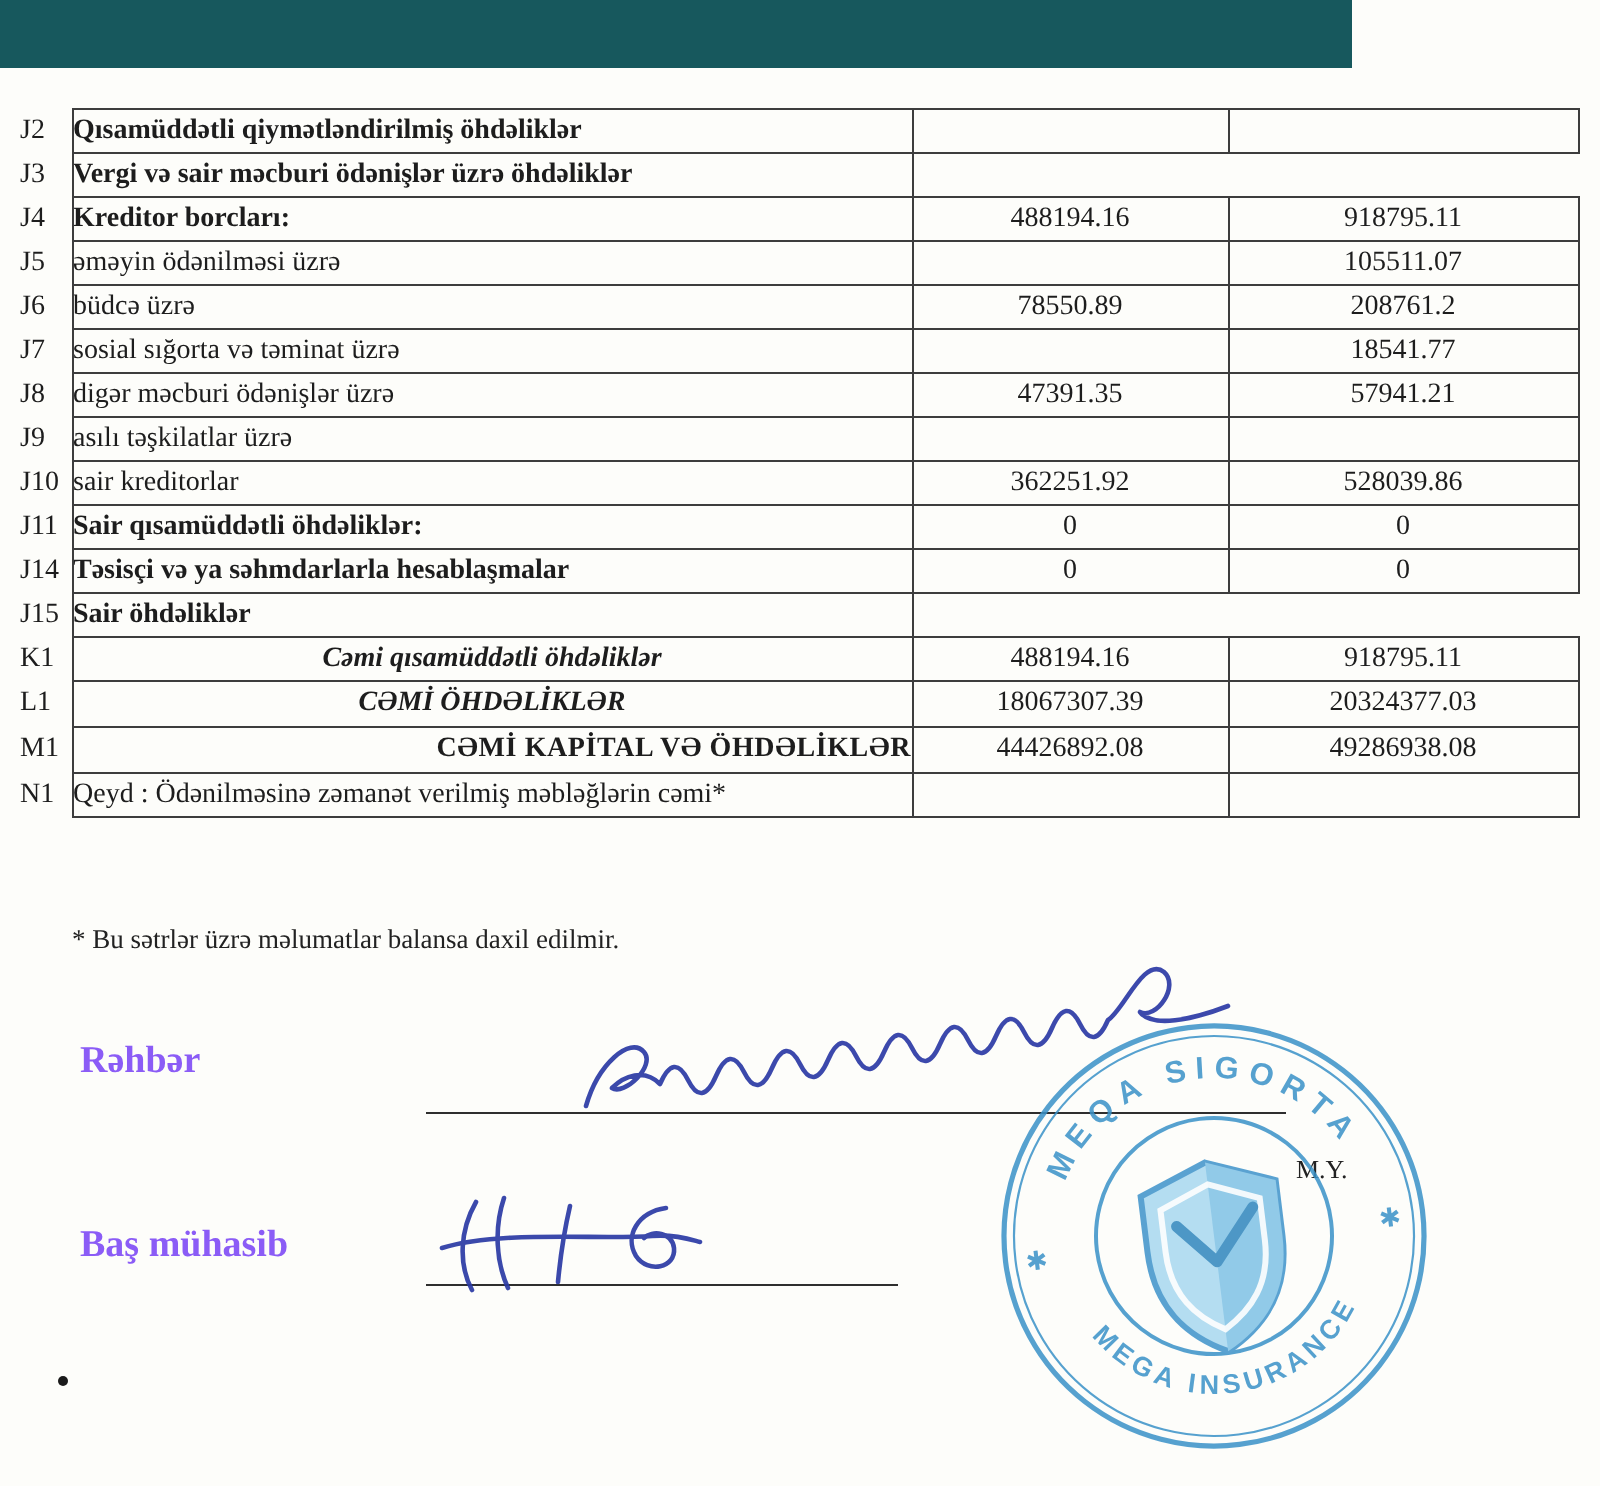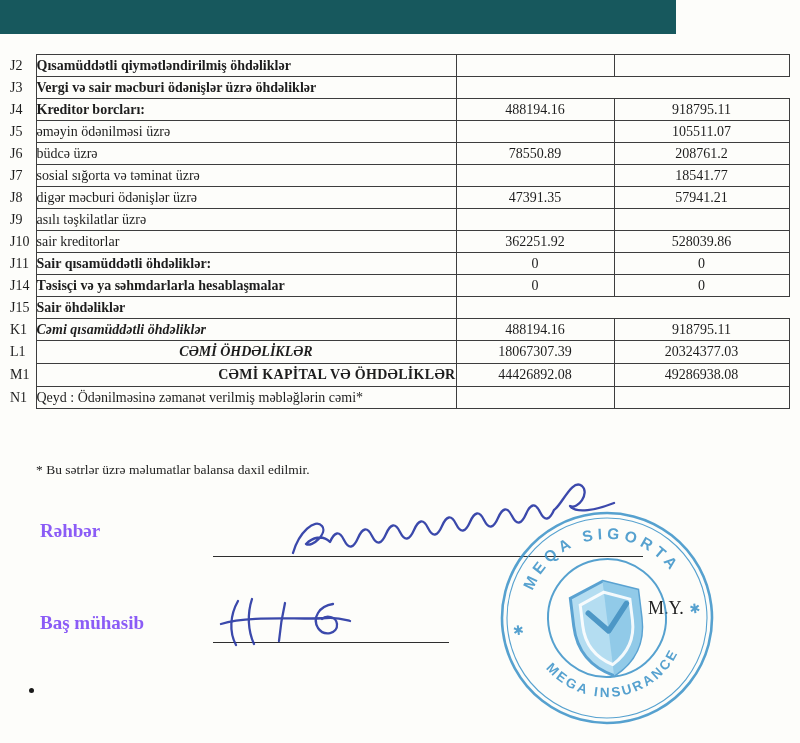--- a/index.html
+++ b/index.html
@@ -29,21 +29,21 @@
     padding:0; vertical-align:middle;
     font-size:14px; color:#1d1d1d;
     overflow:hidden; white-space:nowrap;
   }
   td.code { font-size:13px; padding-left:3px; }
   td.lbl  { border:1px solid #3d3d3d; padding-left:5px; }
   td.b    { font-weight:bold; }
   td.ind  { padding-left:32px;margin-left:32px; }
   td.val  { border:1px solid #3d3d3d; text-align:center; }
   td.noval{ border:none; }
-  td.ci   { text-align:left; font-style:italic; font-weight:bold; padding-left:0;margin-left:44px; }
+  td.ci   { text-align:center; font-style:italic; font-weight:bold; padding-left:0;margin-left:44px; }
   td.cbi  { text-align:center; font-style:italic; font-weight:bold; font-size:15px; padding-left:0;margin-left:36px; }
   td.cb   { text-align:right; font-weight:bold; font-size:14.5px; letter-spacing:0.3px; padding-left:0; }
 
   .footnote {
     position:absolute; left:36px; top:462px;
     font-size:13.5px; color:#222;
   }
 
   .siglabel {
     position:absolute; left:40px;
@@ -54,21 +54,21 @@
 
   .sigline {
     position:absolute; height:0;
     border-top:1.5px solid #2e2e2e;
   }
   .sigline.l1 { left:213px; top:556px; width:430px; }
   .sigline.l2 { left:213px; top:642px; width:236px; }
 
   .mylabel {
     position:absolute; left:648px; top:577px;
-    font-size:18px; color:#222; z-index:1;margin-top:21px;
+    font-size:13px; color:#222; z-index:1;
   }
 
   .ink-svg   { position:absolute; left:0; top:0; z-index:3; pointer-events:none; }
   .stamp-svg { position:absolute; left:494px; top:505px; z-index:2; pointer-events:none; opacity:0.85; }
 
   .stray-dot {
     position:absolute; left:29px; top:688px;
     width:5px; height:5px; border-radius:50%;
     background:#1a1a1a;
   }

